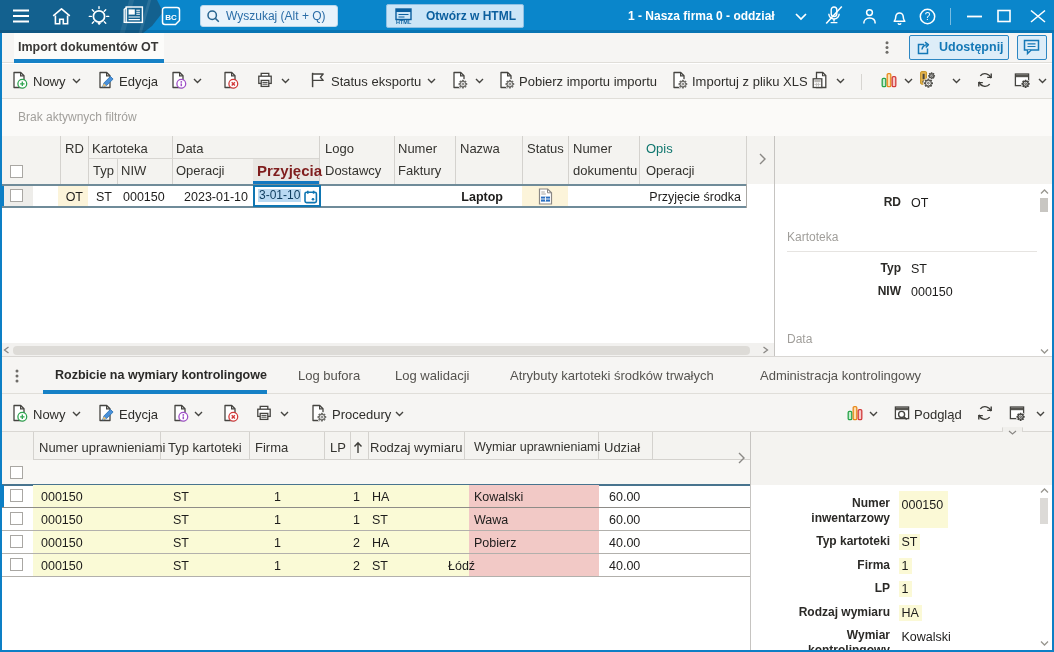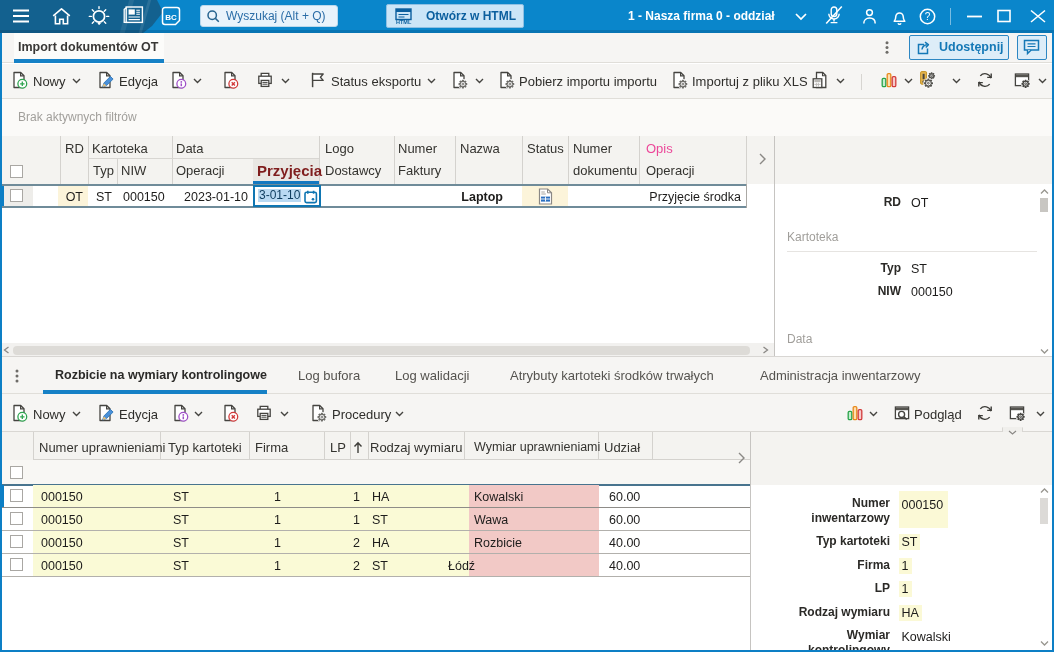--- a/index.html
+++ b/index.html
@@ -254,21 +254,21 @@
 <div class="ab" style="left:253px;top:159px;width:66px;height:22px;background:#e9e7e3;"></div>
 <div class="ab" style="left:253px;top:181px;width:66px;height:3px;background:#1478c0;"></div>
 <div class="lbl" style="left:65px;top:142px;color:#34332f;font-size:13px">RD</div>
 <div class="lbl" style="left:92px;top:142px;color:#34332f;font-size:13px">Kartoteka</div>
 <div class="lbl" style="left:176px;top:142px;color:#34332f;font-size:13px">Data</div>
 <div class="lbl" style="left:325px;top:142px;color:#34332f;font-size:13px">Logo</div>
 <div class="lbl" style="left:398px;top:142px;color:#34332f;font-size:13px">Numer</div>
 <div class="lbl" style="left:460px;top:142px;color:#34332f;font-size:13px">Nazwa</div>
 <div class="lbl" style="left:527px;top:142px;color:#34332f;font-size:13px">Status</div>
 <div class="lbl" style="left:573px;top:142px;color:#34332f;font-size:13px">Numer</div>
-<div class="lbl" style="left:646px;top:142px;color:#ec4899;font-size:13px">Opis</div>
+<div class="lbl" style="left:646px;top:142px;color:#0f766e;font-size:13px">Opis</div>
 <div class="lbl" style="left:93px;top:164px;color:#34332f;font-size:13px">Typ</div>
 <div class="lbl" style="left:121px;top:164px;color:#34332f;font-size:13px">NIW</div>
 <div class="lbl" style="left:176px;top:164px;color:#34332f;font-size:13px">Operacji</div>
 <div class="lbl b" style="left:257px;top:164px;color:#7f1d1d;font-size:15px">Przyjęcia</div>
 <div class="lbl" style="left:325px;top:164px;color:#34332f;font-size:13px">Dostawcy</div>
 <div class="lbl" style="left:398px;top:164px;color:#34332f;font-size:13px">Faktury</div>
 <div class="lbl" style="left:573px;top:164px;color:#34332f;font-size:13px">dokumentu</div>
 <div class="lbl" style="left:646px;top:164px;color:#34332f;font-size:13px">Operacji</div>
 <div class="cb" style="left:10px;top:165px"></div>
 <svg class="ab" style="left:758px;top:153px" width="10" height="12" viewBox="0 0 10 12">
@@ -335,21 +335,21 @@
 <svg class="ab" style="left:14px;top:369px" width="6" height="14" viewBox="0 0 6 14">
       <circle cx="3" cy="2" r="1.5" fill="#6e6c68"></circle>
       <circle cx="3" cy="7" r="1.5" fill="#6e6c68"></circle>
       <circle cx="3" cy="12" r="1.5" fill="#6e6c68"></circle>
     </svg>
 <div class="lbl b" style="left:55px;top:369px;color:#2b2a28;font-size:12.5px">Rozbicie na wymiary kontrolingowe</div>
 <div class="ab" style="left:43px;top:390px;width:224px;height:4px;background:#1681c6;"></div>
 <div class="lbl" style="left:298px;top:369px;color:#55534f;font-size:13px">Log bufora</div>
 <div class="lbl" style="left:395px;top:369px;color:#55534f;font-size:13px">Log walidacji</div>
 <div class="lbl" style="left:510px;top:369px;color:#55534f;font-size:13px">Atrybuty kartoteki środków trwałych</div>
-<div class="lbl" style="left:760px;top:369px;color:#55534f;font-size:13px">Administracja inwentarzowy</div>
+<div class="lbl" style="left:760px;top:369px;color:#55534f;font-size:13px">Administracja kontrolingowy</div>
 <div class="ab" style="left:0px;top:394px;width:1054px;height:38px;background:#f6f5f3;border-bottom:1px solid #d9d7d3"></div>
 <svg class="ab" style="left:10px;top:404px" width="18" height="18" viewBox="0 0 18 18">
       <path d="M4 1.5h6.7L14 4.8v11.7H4z" fill="#fff" stroke="#454440" stroke-width="1.3" stroke-linejoin="round"></path>
       <path d="M10.6 1.7v3.2h3.2" fill="none" stroke="#454440" stroke-width="1.2"></path>
       <circle cx="12.3" cy="12.8" r="4.4" fill="#fff" stroke="#2ea44f" stroke-width="1.3"></circle>
       <path d="M12.3 10.6v4.4M10.1 12.8h4.4" stroke="#2ea44f" stroke-width="1.3"></path>
     </svg>
 <div class="lbl tbt" style="left:33px;top:408px;">Nowy</div>
 <svg class="ab" style="left:72px;top:411px" width="9" height="6" viewBox="0 0 9 6">
       <path d="M1 1l3.5 3.5L8 1" fill="none" stroke="#454440" stroke-width="1.4"></path>
@@ -482,21 +482,21 @@
 <div class="lbl g" style="left:609px;top:512.5px;">60.00</div>
 <div class="ab" style="left:0px;top:529.5px;width:750px;height:1px;background:#b2b0ac;"></div>
 <div class="ab" style="left:32.5px;top:531px;width:436px;height:21.5px;background:#fafad6;"></div>
 <div class="ab" style="left:468.5px;top:531px;width:130px;height:21.5px;background:#f2c9c6;"></div>
 <div class="cb" style="left:10px;top:535px"></div>
 <div class="lbl g" style="left:41px;top:535.5px;">000150</div>
 <div class="lbl g" style="left:173px;top:535.5px;">ST</div>
 <div class="lbl g" style="left:281px;top:535.5px;width:200px;text-align:right;margin-left:-200px;">1</div>
 <div class="lbl g" style="left:360px;top:535.5px;width:200px;text-align:right;margin-left:-200px;">2</div>
 <div class="lbl g" style="left:372px;top:535.5px;">HA</div>
-<div class="lbl g" style="left:474px;top:535.5px;">Rozbicie</div>
+<div class="lbl g" style="left:474px;top:535.5px;">Pobierz</div>
 <div class="lbl g" style="left:609px;top:535.5px;">40.00</div>
 <div class="ab" style="left:0px;top:552.5px;width:750px;height:1px;background:#b2b0ac;"></div>
 <div class="ab" style="left:32.5px;top:554px;width:436px;height:21.5px;background:#fafad6;"></div>
 <div class="ab" style="left:468.5px;top:554px;width:130px;height:21.5px;background:#f2c9c6;"></div>
 <div class="cb" style="left:10px;top:558px"></div>
 <div class="lbl g" style="left:41px;top:558.5px;">000150</div>
 <div class="lbl g" style="left:173px;top:558.5px;">ST</div>
 <div class="lbl g" style="left:281px;top:558.5px;width:200px;text-align:right;margin-left:-200px;">1</div>
 <div class="lbl g" style="left:360px;top:558.5px;width:200px;text-align:right;margin-left:-200px;">2</div>
 <div class="lbl g" style="left:372px;top:558.5px;">ST</div>

